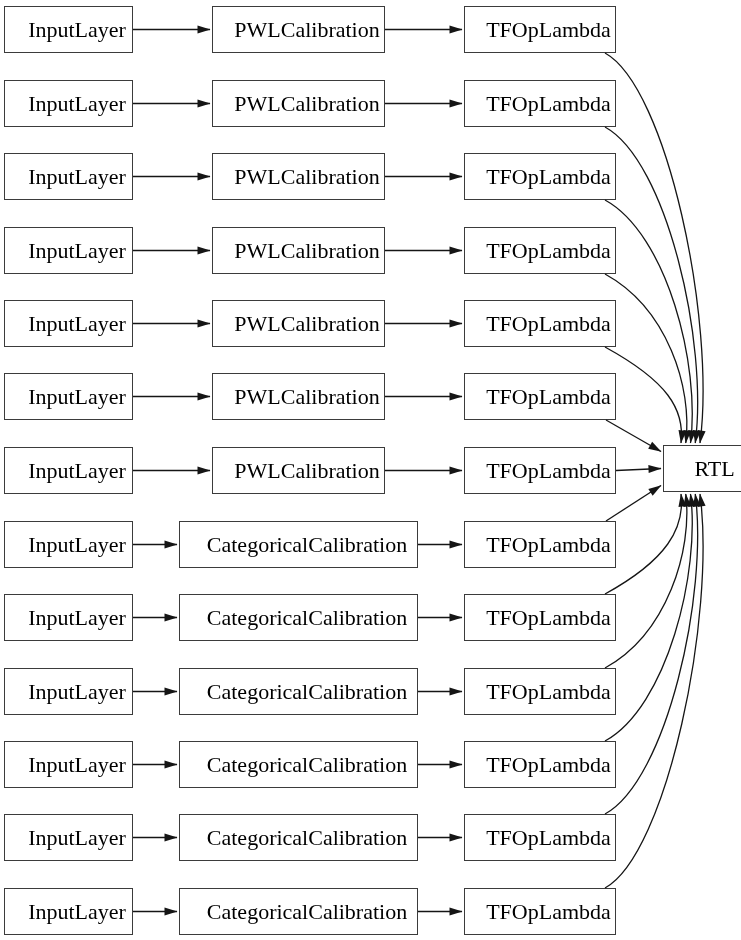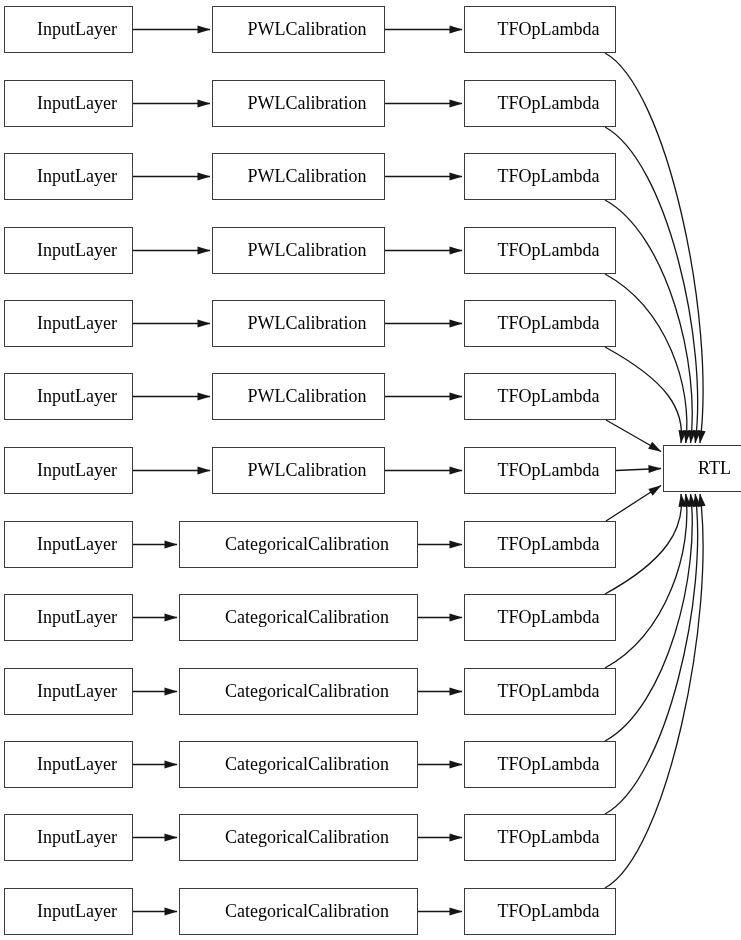--- a/index.html
+++ b/index.html
@@ -11,21 +11,21 @@
     font-family: "Liberation Serif", "DejaVu Serif", serif;
     overflow: hidden;
   }
   #nodes-layer { position: absolute; left: 0; top: 0; width: 100%; height: 100%; }
   .node {
     position: absolute;
     box-sizing: border-box;
     border: 1.5px solid var(--node-border, #3b3b3b);
     background: var(--node-fill, #ffffff);
     color: var(--node-text, #000000);
-    font-size: 18px;
+    font-size: 22px;
     display: flex;
     align-items: center;
     justify-content: center;
     white-space: nowrap;
     padding-left: 17px;
   }
   #edges-layer {
     position: absolute;
     left: 0; top: 0;
     width: 741px; height: 940px;

